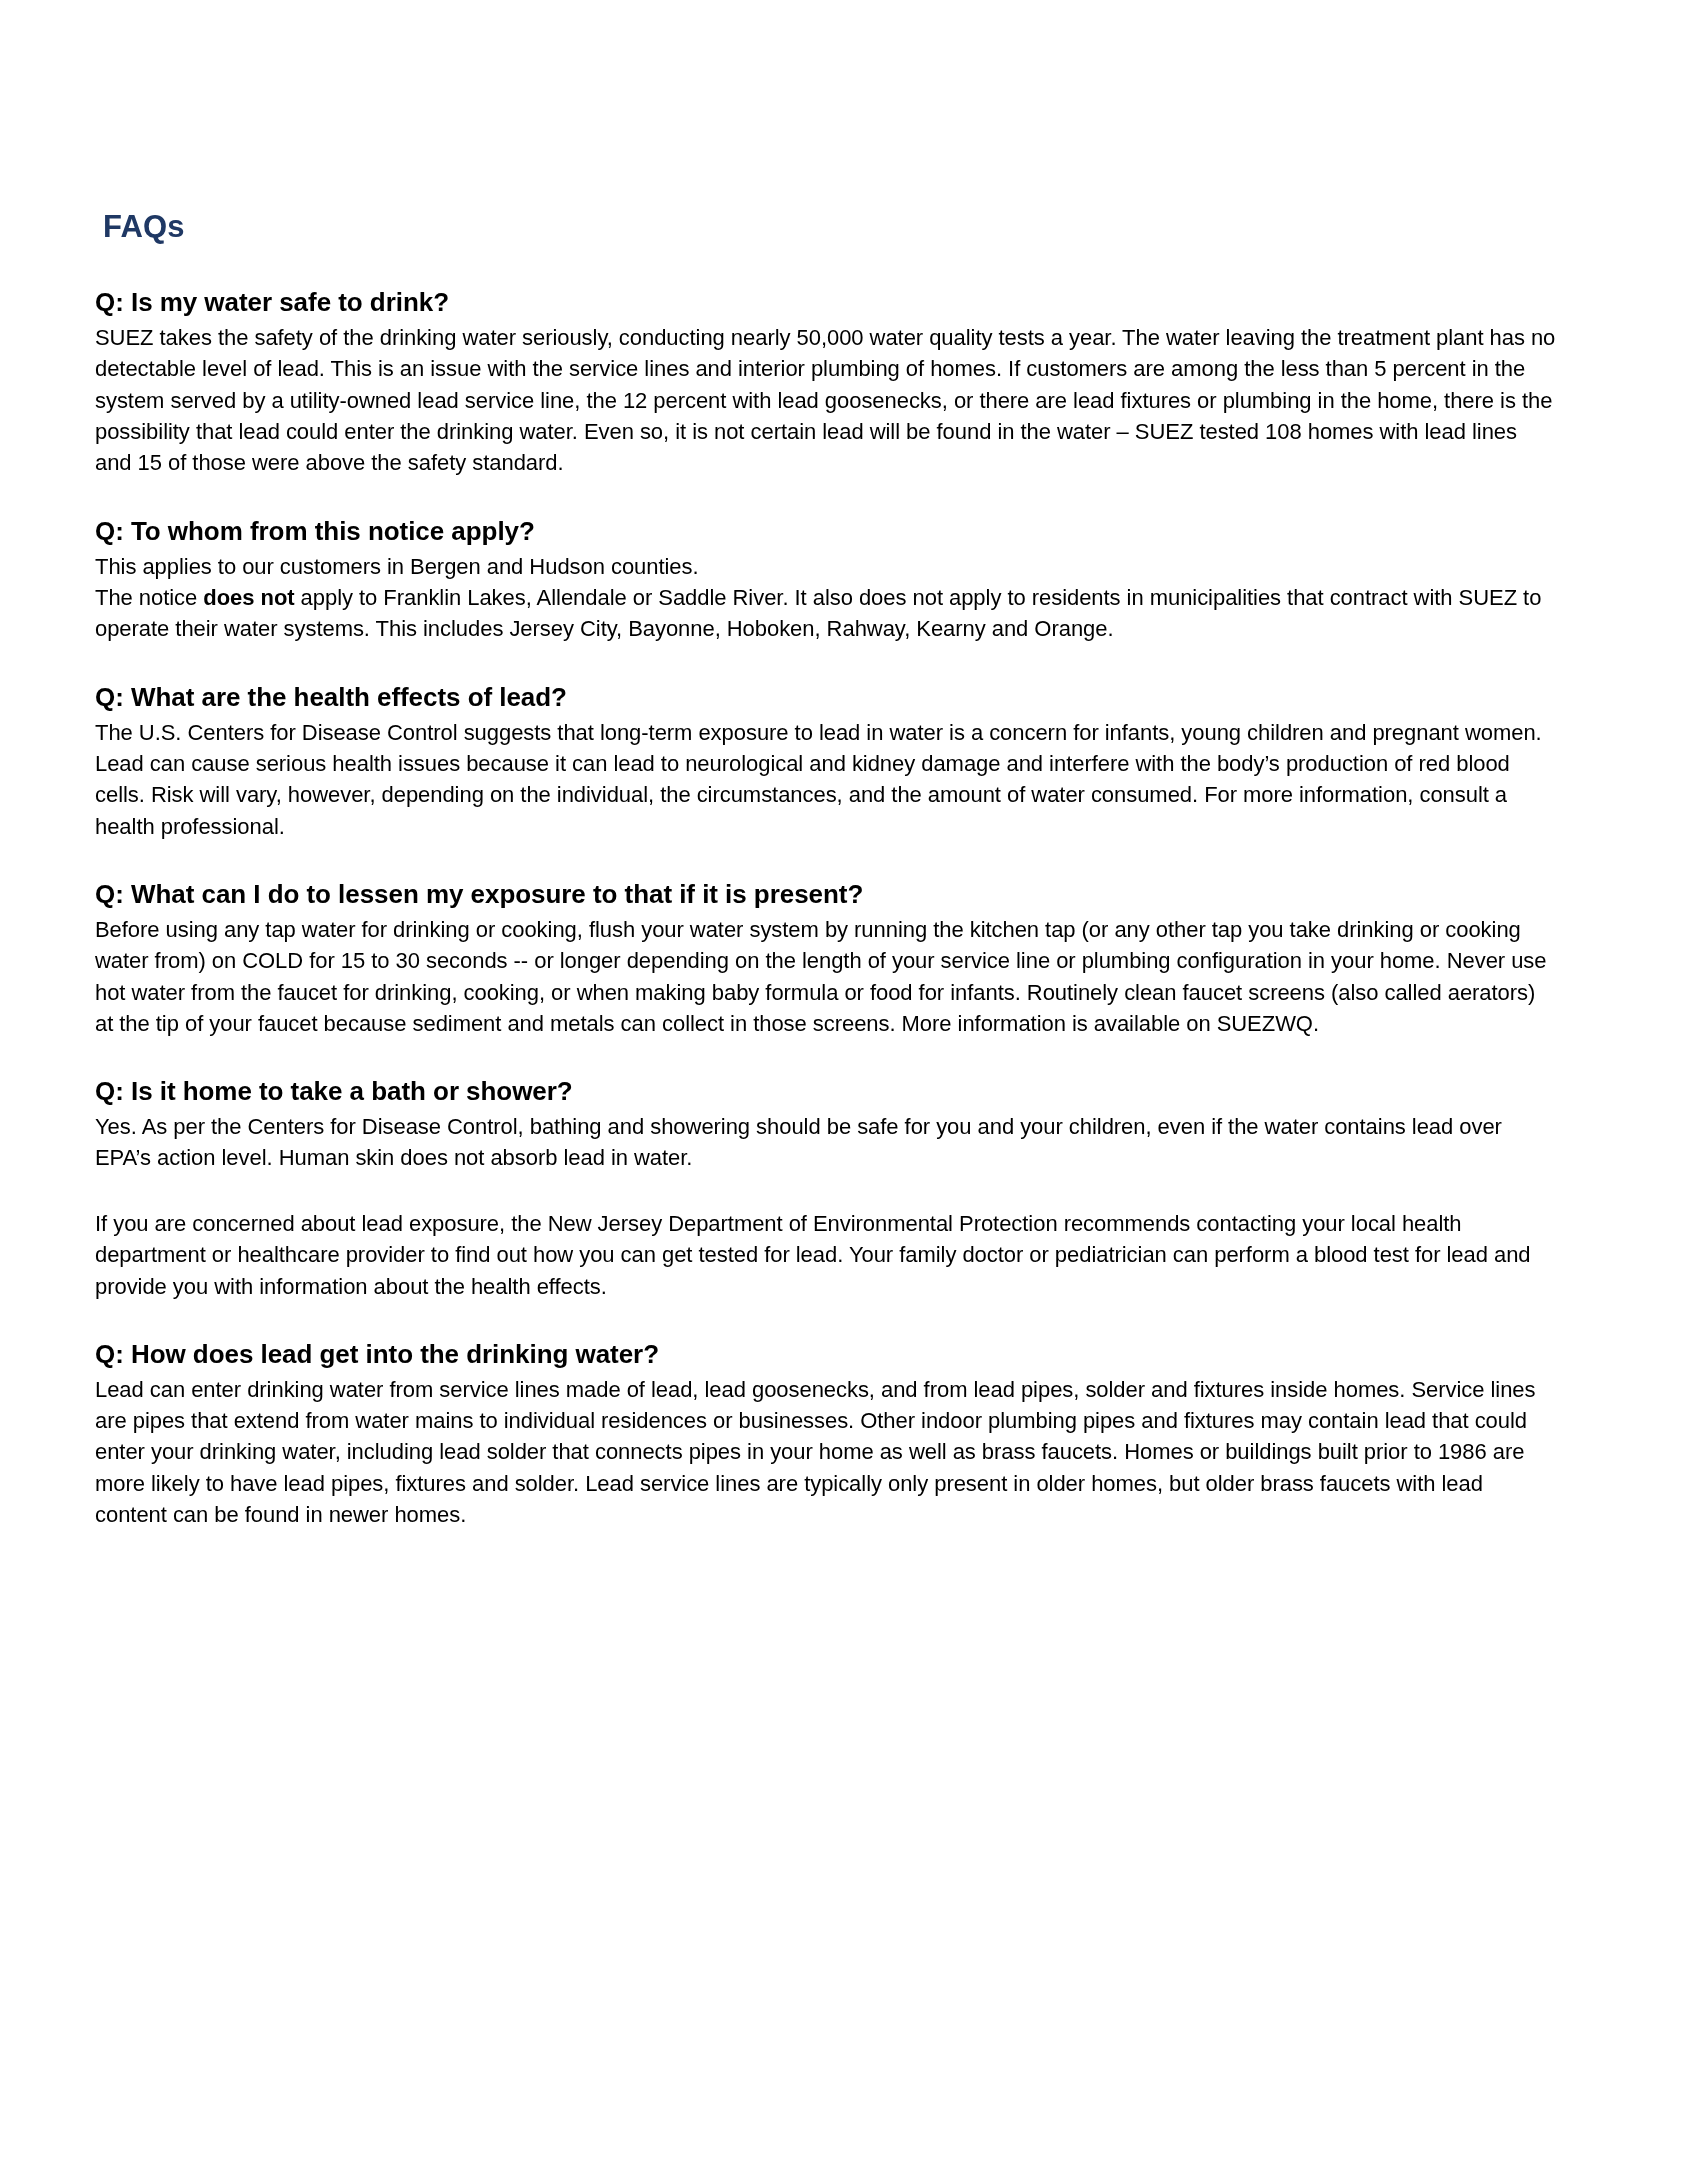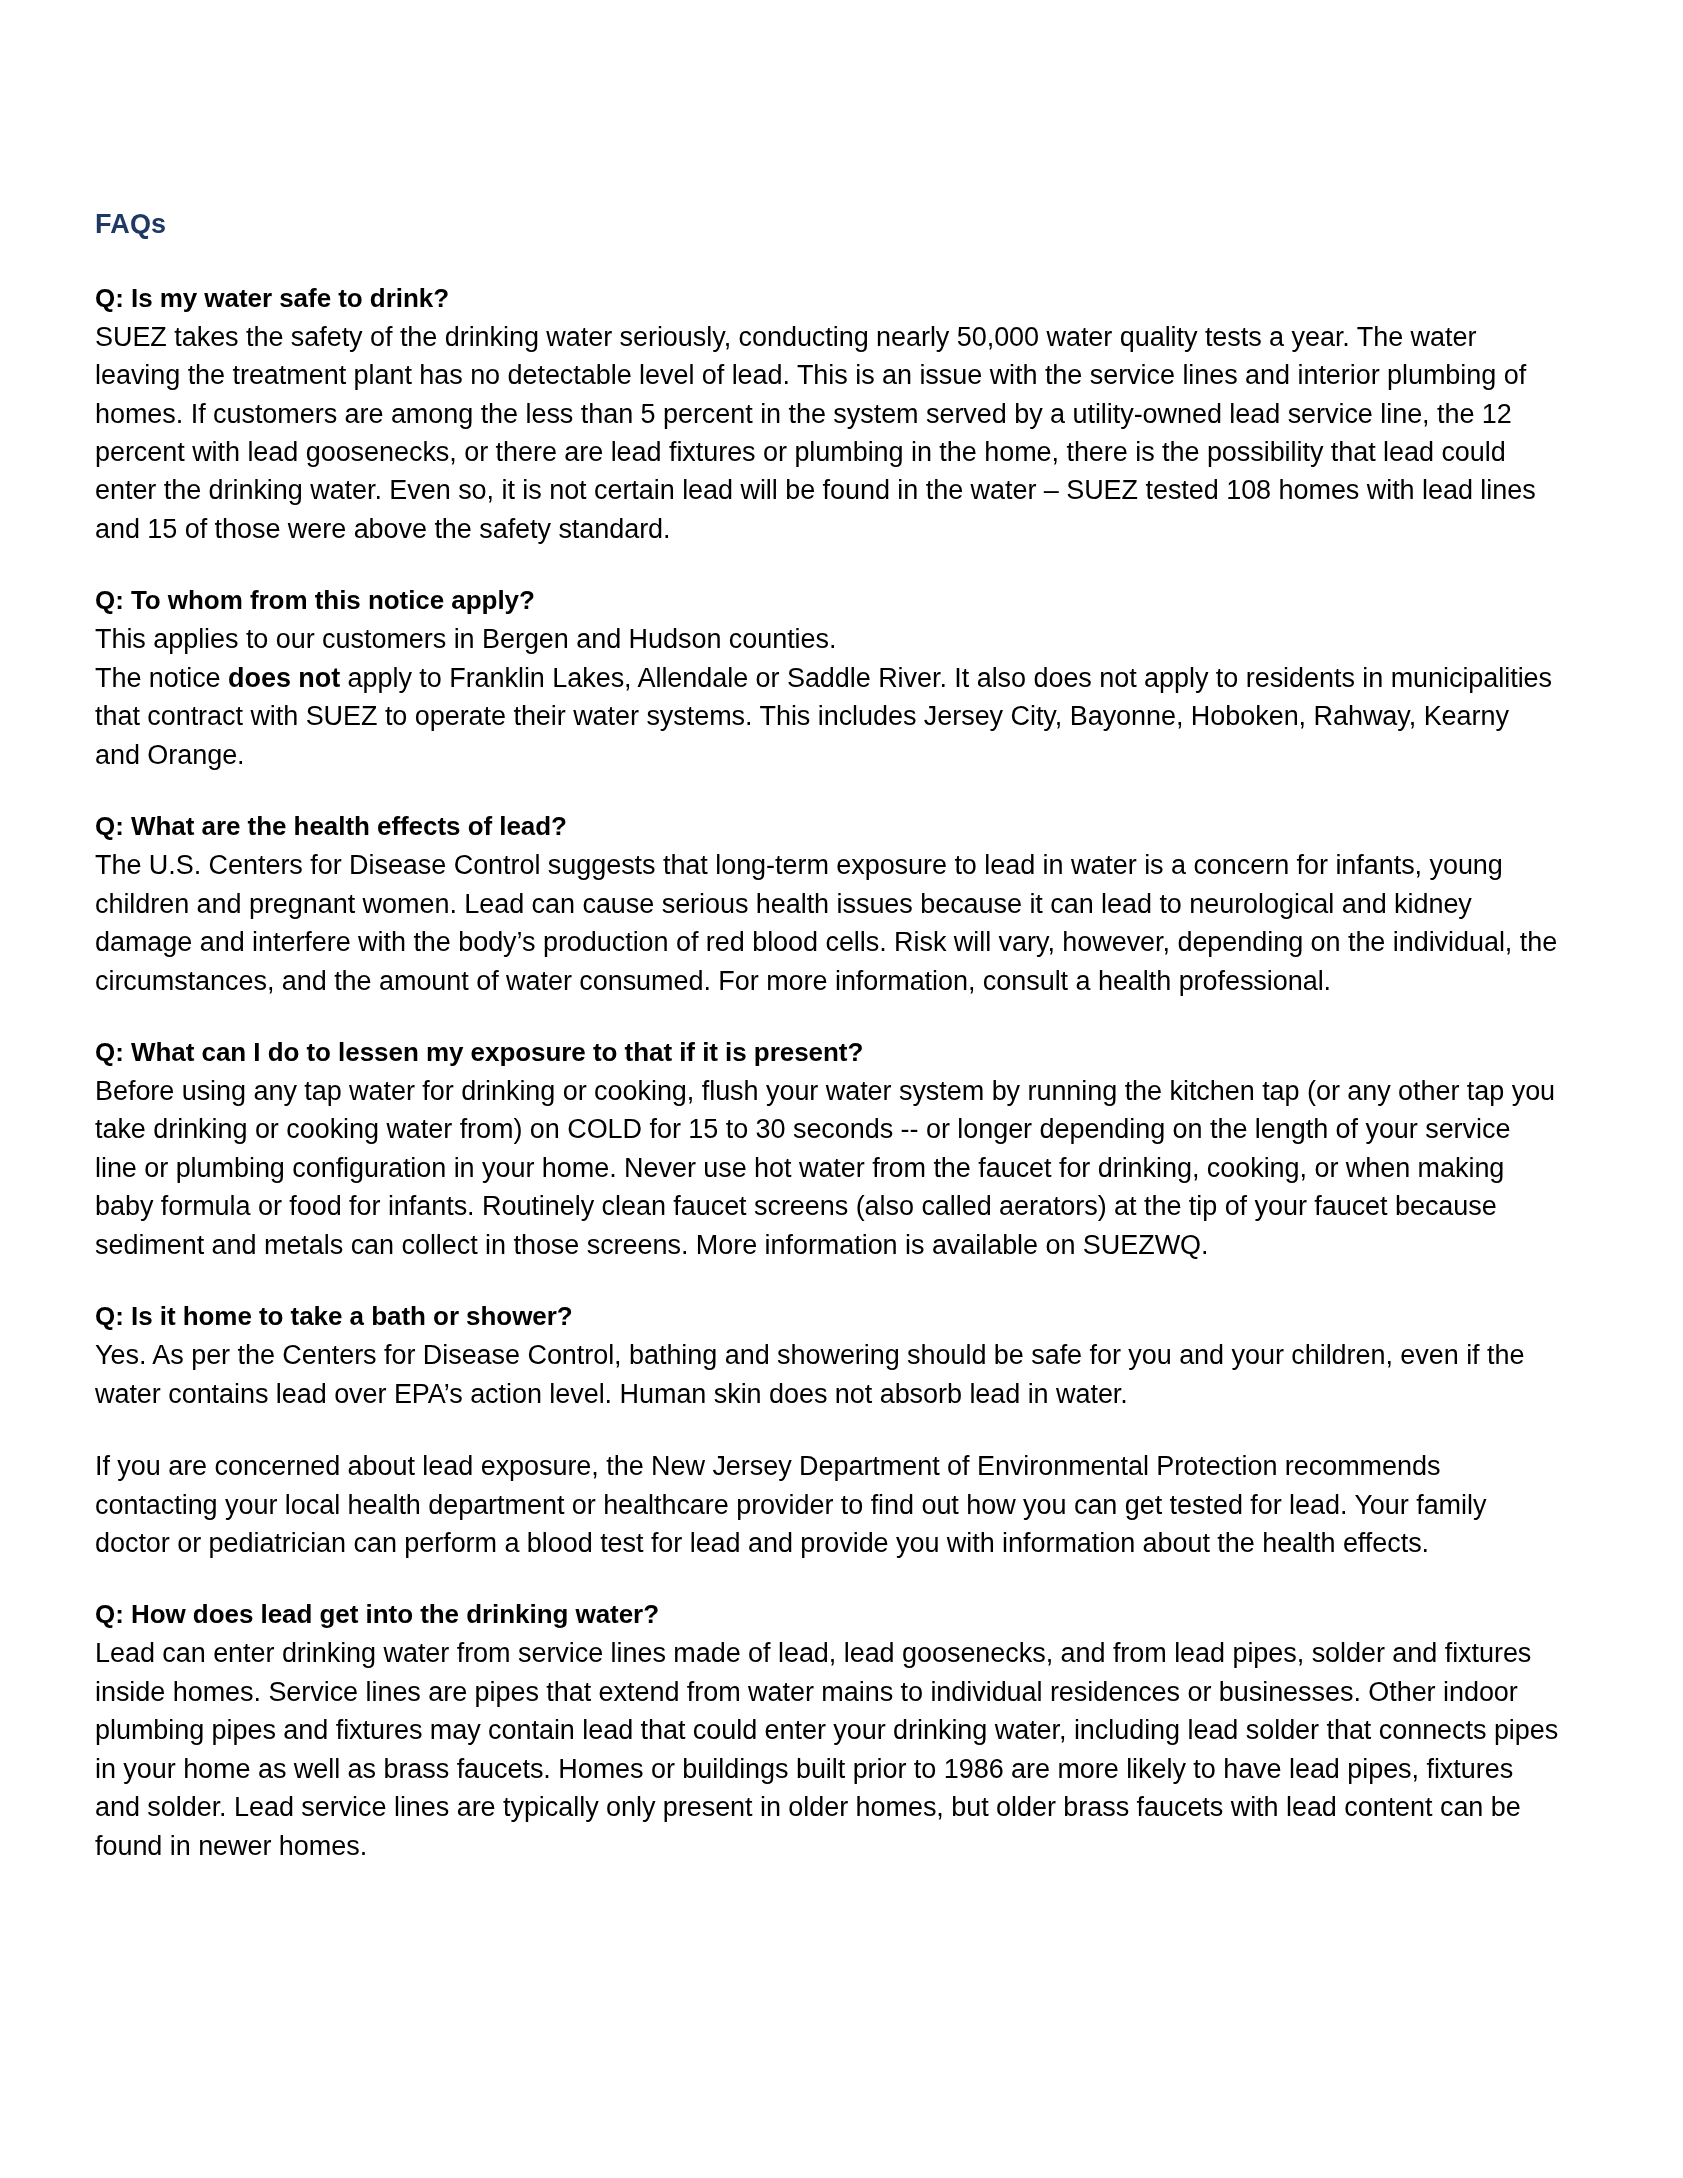--- a/index.html
+++ b/index.html
@@ -16,45 +16,45 @@
   }
   .page {
     position: relative;
     width: 1683px;
     height: 2178px;
     background: #ffffff;
     box-sizing: border-box;
     padding: 210px 124px 0 95px;
   }
   .doc-title {
-    font-size: 27px;
+    font-size: 31px;
     font-weight: bold;
     color: #1f3864;
     letter-spacing: 0.2px;
-    margin: 0 0 40px 0;
+    margin: 0 0 40px 8px;
     line-height: 1.1;
   }
   .faq-list {
     display: block;
   }
   .faq-item {
     margin-bottom: 34px;
   }
   .faq-item:last-child {
     margin-bottom: 0;
   }
   .faq-question {
     font-size: 26px;
     font-weight: bold;
     line-height: 1.42;
     margin: 0 0 1px 0;
     letter-spacing: -0.05px;
   }
   .faq-answer {
-    font-size: 27px;
+    font-size: 22px;
     font-weight: normal;
     line-height: 1.425;
     margin: 0;
     letter-spacing: -0.05px;
     text-align: left;
   }
   .faq-answer + .faq-answer {
     margin-top: 0;
   }
   .faq-answer b {

